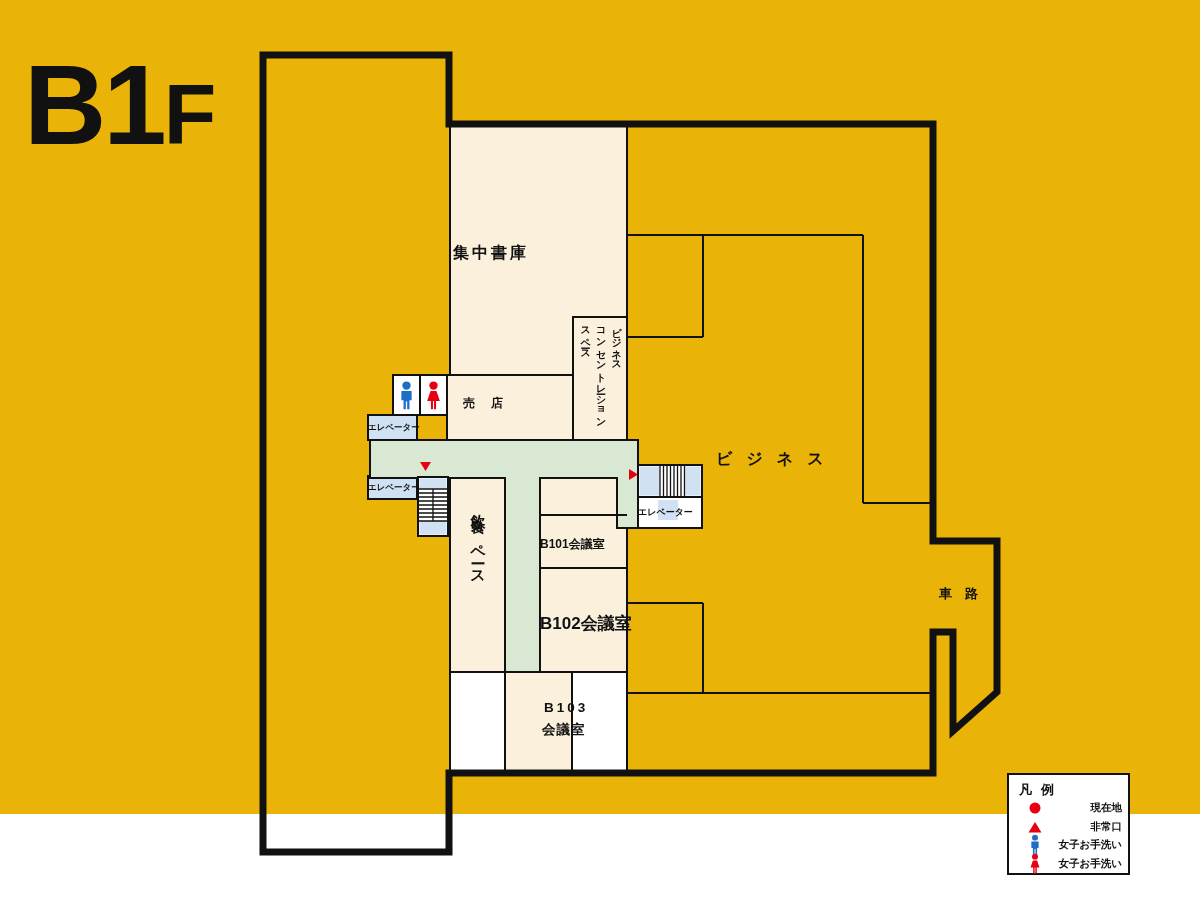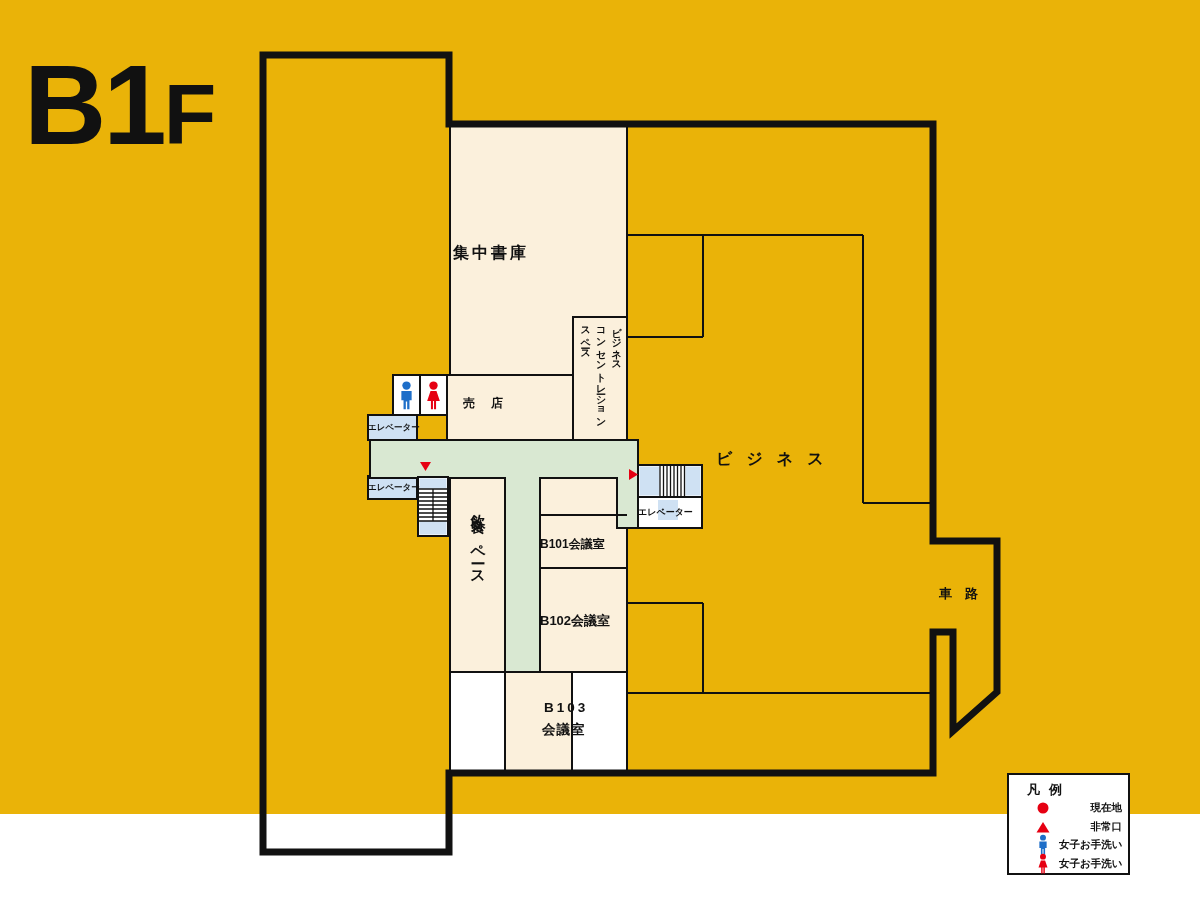--- a/index.html
+++ b/index.html
@@ -40,29 +40,29 @@
   #lbl-stacks{left:450px;top:243px;width:177px;font-size:16px;letter-spacing:3px;text-indent:3px;}
   #lbl-bcs{left:576px;top:320px;width:48px;height:118px;font-size:10px;line-height:1.55;letter-spacing:0px;}
   #lbl-bcs span{display:block;}
   #lbl-shop{left:447px;top:395px;width:126px;font-size:12px;letter-spacing:16px;text-indent:16px;}
   #lbl-elev1{left:368px;top:415px;width:49px;line-height:25px;font-size:8.5px;}
   #lbl-elev2{left:368px;top:476px;width:49px;line-height:23px;font-size:8.5px;}
   #lbl-elev3{left:638px;top:497px;width:64px;line-height:31px;font-size:9px;}
   #lbl-garage{left:702px;top:449px;width:160px;font-size:16px;letter-spacing:14px;text-indent:14px;}
   #lbl-ramp{left:926px;top:585px;width:84px;font-size:13px;letter-spacing:13px;text-indent:13px;}
   #lbl-b101{left:540px;top:536px;width:87px;font-size:12px;}
-  #lbl-b102{left:540px;top:612px;width:87px;font-size:13px;}
+  #lbl-b102{left:540px;top:612px;width:87px;font-size:17px;}
   #lbl-b103{left:505px;top:697px;width:67px;font-size:13.5px;line-height:1.65;margin-left:36px;}
   #lbl-b103 .l1{letter-spacing:3px;text-indent:3px;display:block;}
   #lbl-b103 .l2{letter-spacing:1px;text-indent:1px;display:block;}
   #lbl-dining{left:468px;top:502px;height:170px;font-size:15px;letter-spacing:5px;}
 
   
   #legend{position:absolute;left:1007px;top:773px;width:123px;height:102px;
-    border:2px solid var(--wall);background:#fff;padding:6px 6px 4px 18px;}
+    border:2px solid var(--wall);background:#fff;padding:6px 6px 4px 10px;}
   #legend-title{font-size:13px;font-weight:bold;letter-spacing:9px;text-indent:0;}
   .leg-row{display:flex;align-items:center;height:18.5px;justify-content:space-between;}
   .leg-ico{width:32px;display:flex;justify-content:center;align-items:center;flex:0 0 32px;}
   .leg-lbl{font-size:10.5px;font-weight:bold;white-space:nowrap;}
 </style>
 </head>
 <body>
 
 <div id="plan">
 

